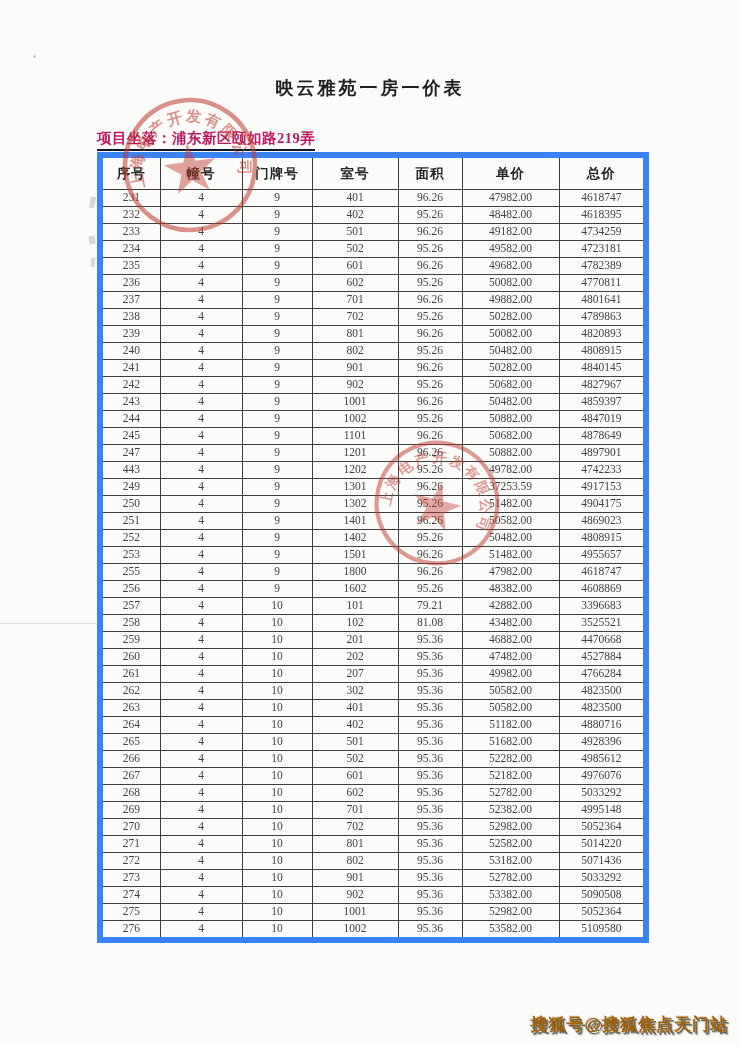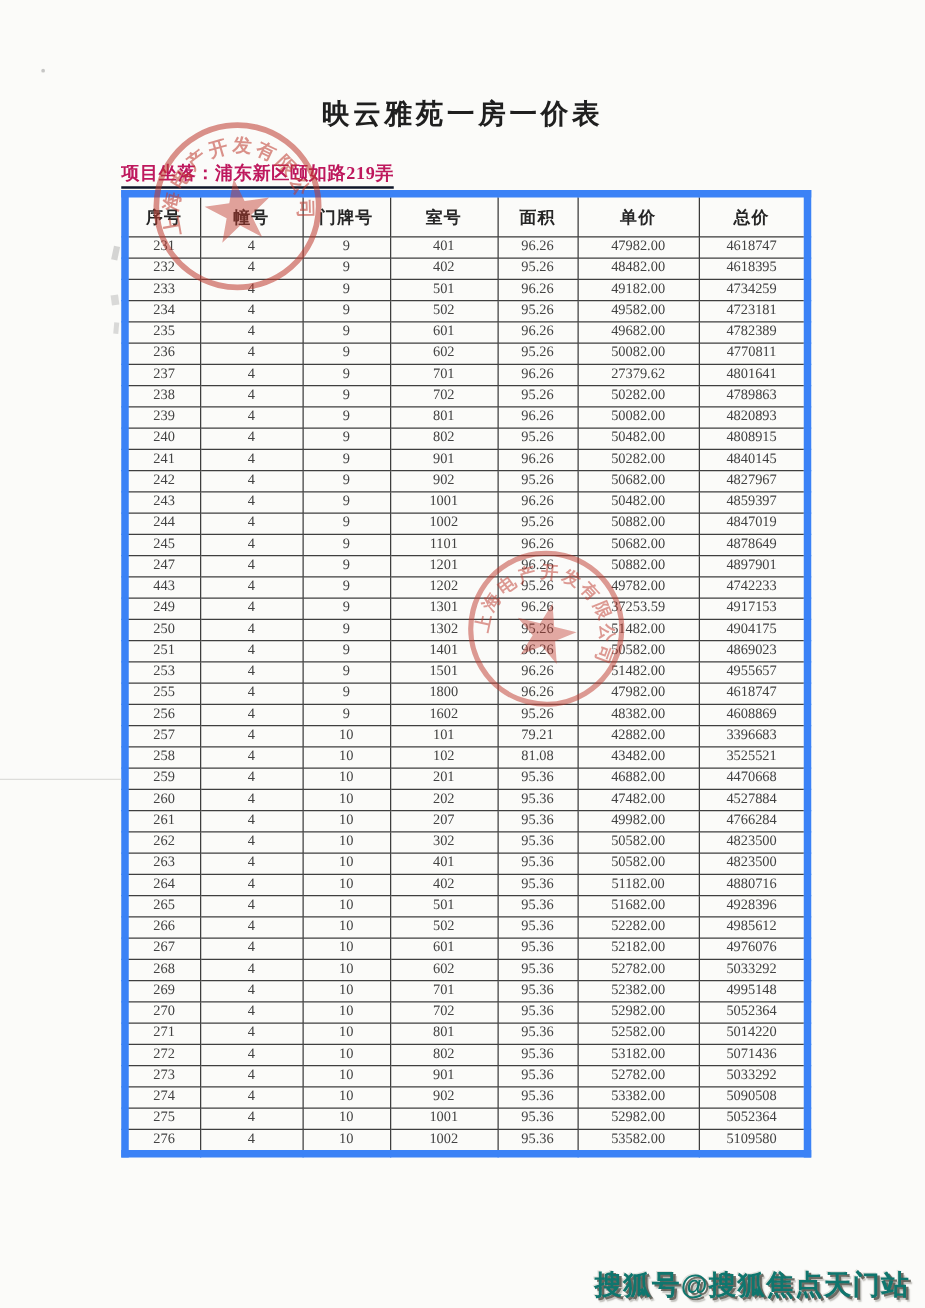--- a/index.html
+++ b/index.html
@@ -4,21 +4,21 @@
 <style>
   html,body{margin:0;padding:0;}
   body{
     width:740px;height:1046px;position:relative;overflow:hidden;
     background:#fbfbf9;
     font-family:"Liberation Serif","DejaVu Serif",serif;
     color:#3e3e3e;
   }
   .page-title{
     position:absolute;top:76px;left:0;width:740px;margin:0;
-    text-align:center;font-size:22px;font-weight:700;color:#1f1f1f;
+    text-align:center;font-size:18px;font-weight:700;color:#1f1f1f;
     letter-spacing:3px;
   }
   .subtitle{
     position:absolute;left:97px;top:129px;
     font-size:14.5px;font-weight:700;color:#be185d;
     letter-spacing:0.5px;
     border-bottom:2px solid #0f172a;padding-bottom:1px;
   }
   table.price-table{
     position:absolute;left:97px;top:152px;width:546px;
@@ -41,22 +41,22 @@
 
   .stamp{position:absolute;pointer-events:none;color:#bf3a2e;}
   .stamp svg{display:block;width:100%;height:100%;}
   .stamp-top{left:119px;top:93px;width:142px;height:144px;opacity:.55;transform:rotate(-8deg);}
   .stamp-mid{left:371px;top:437px;width:132px;height:132px;opacity:.5;transform:rotate(14deg);}
   .stamp text{font-family:"Liberation Serif","DejaVu Serif",serif;font-weight:700;}
 
   .watermark{
     position:absolute;top:1013px;right:12px;
     font-family:"Liberation Sans","DejaVu Sans",sans-serif;
-    font-size:22px;font-weight:700;letter-spacing:1px;
-    color:#0f766e;
+    font-size:17px;font-weight:700;letter-spacing:1px;
+    color:#a16207;
     text-shadow:2px 2px 0 rgba(88,86,78,.85), 3px 3px 1px rgba(88,86,78,.35),
                 -1px -1px 0 rgba(190,188,180,.45);
   }
 
   .artifact{position:absolute;background:#9a9a9a;pointer-events:none;}
   .speck-a{left:33px;top:55px;width:3px;height:3px;border-radius:50%;opacity:.55;}
   .smudge-a{left:90px;top:197px;width:5px;height:11px;opacity:.4;transform:rotate(12deg);}
   .smudge-b{left:89px;top:236px;width:6px;height:8px;opacity:.35;transform:rotate(-8deg);}
   .smudge-c{left:91px;top:258px;width:4px;height:9px;opacity:.35;transform:rotate(5deg);}
   .crease-a{left:0;top:623px;width:97px;height:1px;background:#d9d9d6;opacity:.9;}
@@ -143,21 +143,21 @@
         <td>95.26</td>
         <td>50082.00</td>
         <td>4770811</td>
       </tr>
       <tr>
         <td>237</td>
         <td>4</td>
         <td>9</td>
         <td>701</td>
         <td>96.26</td>
-        <td>27379.62</td>
+        <td>49882.00</td>
         <td>4801641</td>
       </tr>
       <tr>
         <td>238</td>
         <td>4</td>
         <td>9</td>
         <td>702</td>
         <td>95.26</td>
         <td>50282.00</td>
         <td>4789863</td>
@@ -262,20 +262,29 @@
         <td>4904175</td>
       </tr>
       <tr>
         <td>251</td>
         <td>4</td>
         <td>9</td>
         <td>1401</td>
         <td>96.26</td>
         <td>50582.00</td>
         <td>4869023</td>
+      </tr>
+      <tr>
+        <td>252</td>
+        <td>4</td>
+        <td>9</td>
+        <td>1402</td>
+        <td>95.26</td>
+        <td>50482.00</td>
+        <td>4808915</td>
       </tr>
       <tr>
         <td>253</td>
         <td>4</td>
         <td>9</td>
         <td>1501</td>
         <td>96.26</td>
         <td>51482.00</td>
         <td>4955657</td>
       </tr>

